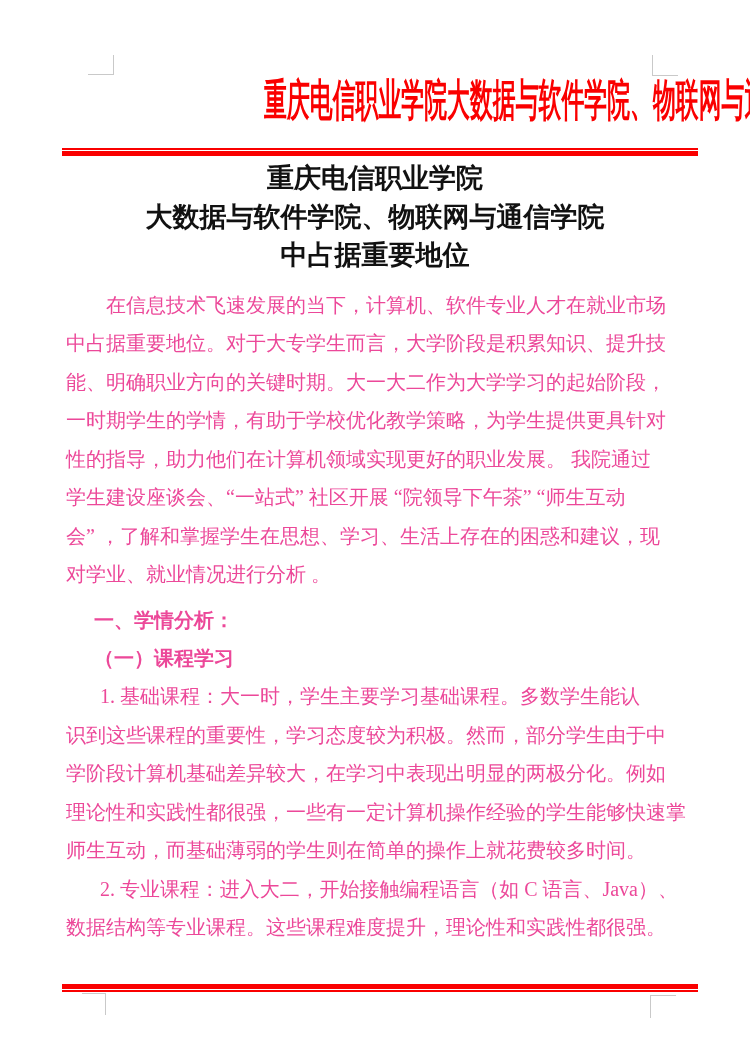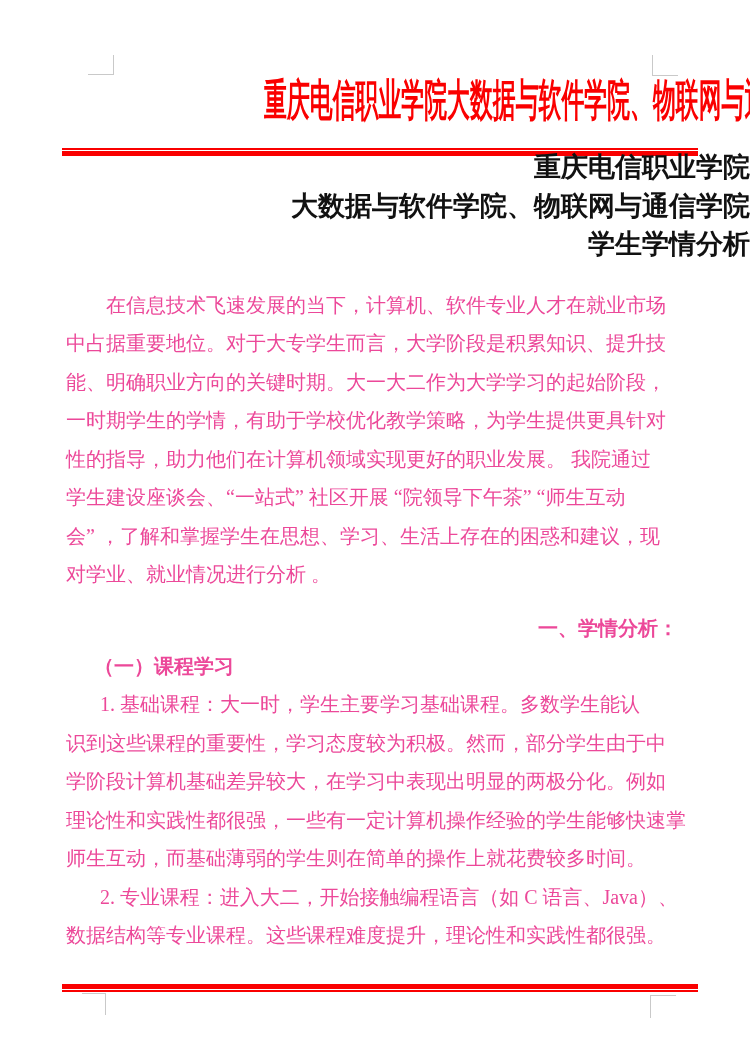--- a/index.html
+++ b/index.html
@@ -23,54 +23,54 @@
   .rule-top{top:148px;background:linear-gradient(to bottom,#fa0000 0,#fa0000 2px,#ffffff 2px,#ffffff 3px,#fa0000 3px,#fa0000 8px);}
   .rule-bottom{top:984px;background:linear-gradient(to bottom,#fa0000 0,#fa0000 5px,#ffffff 5px,#ffffff 6px,#fa0000 6px,#fa0000 8px);}
   
   .mark{position:absolute;border:0 solid #c9c9c9;}
   .mark-tl{left:88px;top:55px;width:25px;height:19px;border-right-width:1px;border-bottom-width:1px;}
   .mark-tr{left:652px;top:55px;width:25px;height:20px;border-left-width:1px;border-bottom-width:1px;}
   .mark-bl{left:82px;top:993px;width:23px;height:21px;border-top-width:1px;border-right-width:1px;}
   .mark-br{left:650px;top:995px;width:25px;height:22px;border-top-width:1px;border-left-width:1px;}
   
   .title-block{
-    position:absolute;top:148px;left:0;width:750px;text-align:right;
+    position:absolute;top:159px;left:0;width:750px;text-align:center;
     font-weight:bold;font-size:27px;line-height:38.5px;color:#111111;
   }
   
   .body-block{
     position:absolute;top:286px;left:66px;width:612px;
     font-size:20px;line-height:38.45px;color:#ec4899;
   }
   .line{height:38.45px;white-space:nowrap;overflow:visible;}
   .line>span{display:inline-block;white-space:nowrap;transform-origin:left center;}
   .indent-para{padding-left:40px;}
   .indent-num{padding-left:34px;}
   .heading{font-weight:bold;padding-left:28px;}
-  .gap-above{margin-top:15px;text-align:right;}
+  .gap-above{margin-top:7px;}
 </style>
 </head>
 <body>
 
 <div class="page">
 
   <div class="mark mark-tl"></div>
   <div class="mark mark-tr"></div>
   <div class="mark mark-bl"></div>
   <div class="mark mark-br"></div>
 
   <div class="header-banner">
     <span class="condensed">重庆电信职业学院大数据与软件学院、物联网与通信学院</span>
   </div>
   <div class="rule rule-top"></div>
 
   <div class="title-block">
     <div>重庆电信职业学院</div>
     <div>大数据与软件学院、物联网与通信学院</div>
-    <div>学生学情分析</div>
+    <div>中占据重要地位</div>
   </div>
 
   <div class="body-block">
     <div class="line indent-para"><span>在信息技术飞速发展的当下，计算机、软件专业人才在就业市场</span></div>
     <div class="line"><span>中占据重要地位。对于大专学生而言，大学阶段是积累知识、提升技</span></div>
     <div class="line"><span>能、明确职业方向的关键时期。大一大二作为大学学习的起始阶段，</span></div>
     <div class="line"><span>一时期学生的学情，有助于学校优化教学策略，为学生提供更具针对</span></div>
     <div class="line"><span>性的指导，助力他们在计算机领域实现更好的职业发展。 我院通过</span></div>
     <div class="line"><span>学生建设座谈会、“一站式” 社区开展 “院领导下午茶” “师生互动</span></div>
     <div class="line"><span>会” ，了解和掌握学生在思想、学习、生活上存在的困惑和建议，现</span></div>

